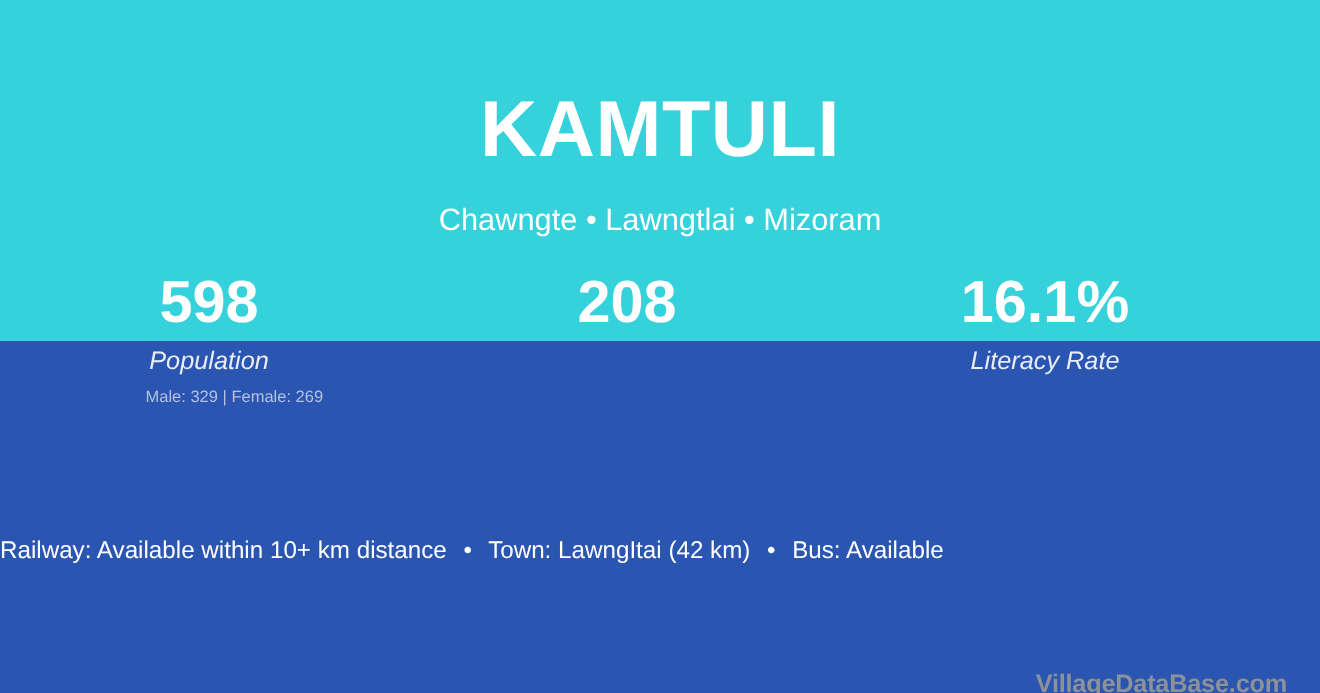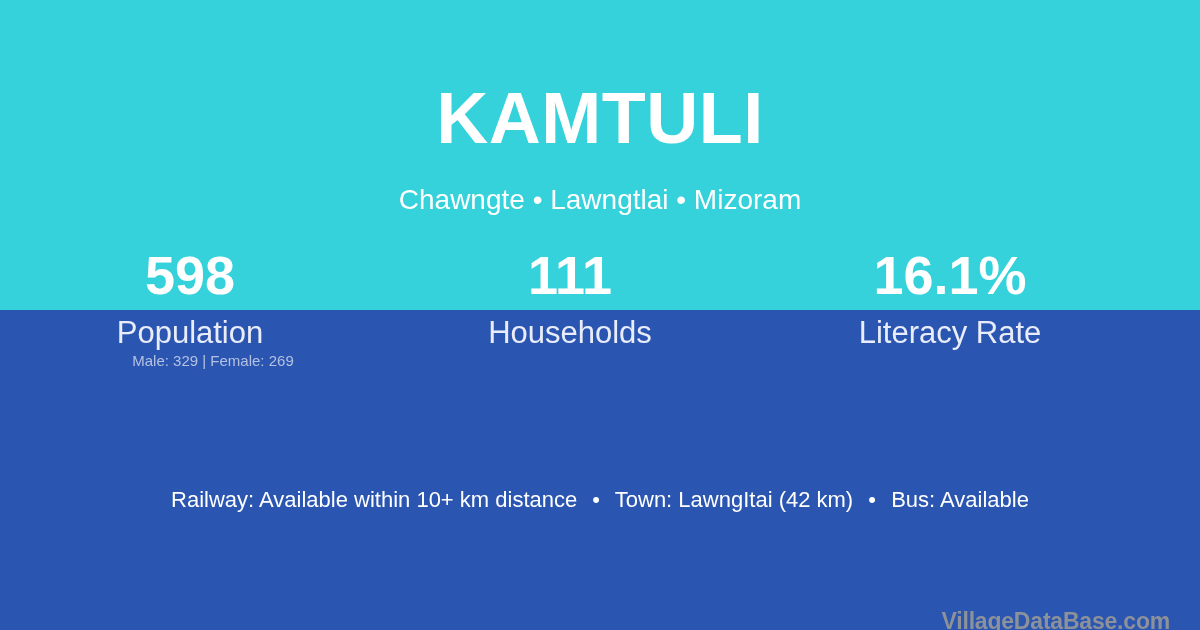--- a/index.html
+++ b/index.html
@@ -98,45 +98,45 @@
     font-weight:bold;
     line-height:70px;
     color:#ffffff;
     white-space:nowrap;
   }
 
   .stat-label {
     position:absolute;
     left:0; top:74px;
     width:100%;
-    font-size:31px;
+    font-size:23px;
     font-weight:normal;
     line-height:1.2;
     color:#e9edf9;
     white-space:nowrap;
+    font-style:italic;
   }
 
   .stat-sub {
     position:absolute;
     left:0; top:112px;
     width:100%;
     font-size:15px;
     font-weight:normal;
     line-height:1.2;
     color:#b4c1e3;
     white-space:nowrap;
     margin-left:23px;
   }
 
   
   #amenities-line {
     position:absolute;
     left:0; top:486px;
     width:1200px;
-    text-align:center;
     font-size:22px;
     font-weight:normal;
     line-height:1.3;
     color:#ffffff;
     white-space:nowrap;
     z-index:4;
   }
 
   #amenities-line .sep {
     display:inline-block;
@@ -173,22 +173,21 @@
 
   <div id="stats-row">
 
     <div class="stat-block">
       <div class="stat-value">598</div>
       <div class="stat-label">Population</div>
       <div class="stat-sub">Male: 329 | Female: 269</div>
     </div>
 
     <div class="stat-block">
-      <div class="stat-value">111</div>
-      <div class="stat-label">Households</div>
+      <div class="stat-value">208</div>
       <div class="stat-sub"></div>
     </div>
 
     <div class="stat-block">
       <div class="stat-value">16.1%</div>
       <div class="stat-label">Literacy Rate</div>
     </div>
 
   </div>
 

